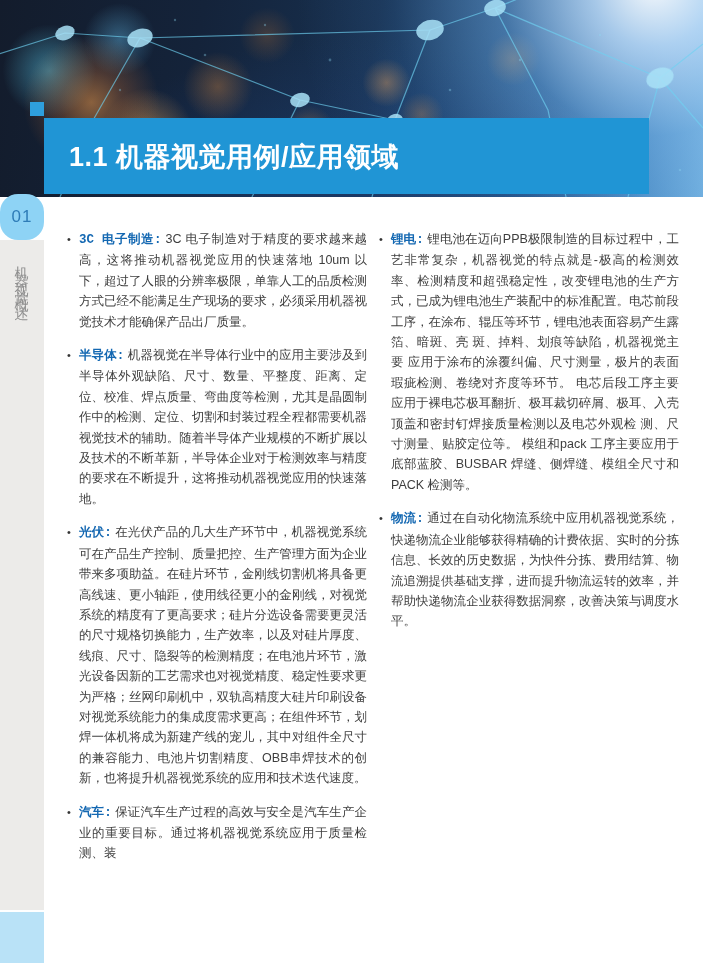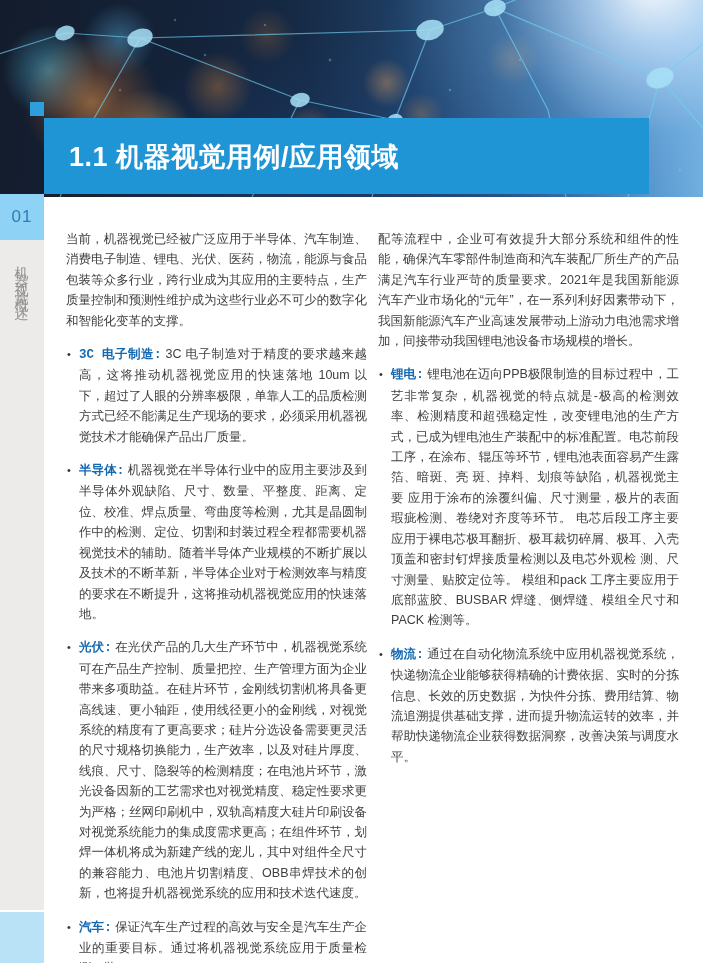--- a/index.html
+++ b/index.html
@@ -26,21 +26,21 @@
 
   
   .banner{position:absolute;left:44px;top:118px;width:605px;height:76px;background:#2095d5;}
   .banner h1{margin:0;padding:0 0 0 25px;line-height:78px;font-size:27px;font-weight:700;color:#ffffff;
              letter-spacing:.5px;white-space:nowrap;}
   .accent-square{position:absolute;left:30px;top:102px;width:14px;height:14px;background:#2e9fdd;}
 
   
   .num-box{position:absolute;left:0;top:194px;width:44px;height:46px;background:#8ed3f5;
            display:flex;align-items:center;justify-content:center;
-           color:#2e7cb7;font-size:17px;letter-spacing:1px;}
+           color:#2e7cb7;font-size:17px;letter-spacing:1px;border-radius:18px;}
   .side-strip{position:absolute;left:0;top:240px;width:44px;height:670px;background:#ecebe9;
               display:flex;justify-content:center;}
   .vlabel{writing-mode:vertical-rl;text-orientation:upright;margin-top:15px;
           font-size:14px;letter-spacing:8px;color:#8f8f8f;}
   .footer-block{position:absolute;left:0;top:912px;width:44px;height:51px;background:#b9e2f7;}
 
   
   .col{position:absolute;top:229px;width:301px;font-size:12.5px;line-height:20.4px;
        color:#3e3e3e;text-align:justify;}
   .col-left{left:66px;}
@@ -103,21 +103,20 @@
     <h1>1.1 机器视觉用例/应用领域</h1>
   </div>
 
   <div class="num-box">01</div>
   <div class="side-strip">
     <div class="vlabel">机器视觉概述</div>
   </div>
   <div class="footer-block"></div>
 
   <div class="col col-left">
-    <p>当前，机器视觉已经被广泛应用于半导体、汽车制造、消费电子制造、锂电、光伏、医药，物流，能源与食品包装等众多行业，跨行业成为其应用的主要特点，生产质量控制和预测性维护成为这些行业必不可少的数字化和智能化变革的支撑。</p>
 
     <div class="bullet">
       <span class="dot">•</span>
       <p><b class="blabel">3C 电子制造:</b> <span>3C 电子制造对于精度的要求越来越高，这将推动机器视觉应用的快速落地 10um 以下，超过了人眼的分辨率极限，单靠人工的品质检测方式已经不能满足生产现场的要求，必须采用机器视觉技术才能确保产品出厂质量。</span></p>
     </div>
 
     <div class="bullet">
       <span class="dot">•</span>
       <p><b class="blabel">半导体:</b> <span>机器视觉在半导体行业中的应用主要涉及到半导体外观缺陷、尺寸、数量、平整度、距离、定位、校准、焊点质量、弯曲度等检测，尤其是晶圆制作中的检测、定位、切割和封装过程全程都需要机器视觉技术的辅助。随着半导体产业规模的不断扩展以及技术的不断革新，半导体企业对于检测效率与精度的要求在不断提升，这将推动机器视觉应用的快速落地。</span></p>
     </div>
@@ -127,21 +126,20 @@
       <p><b class="blabel">光伏:</b> <span>在光伏产品的几大生产环节中，机器视觉系统可在产品生产控制、质量把控、生产管理方面为企业带来多项助益。在硅片环节，金刚线切割机将具备更高线速、更小轴距，使用线径更小的金刚线，对视觉系统的精度有了更高要求；硅片分选设备需要更灵活的尺寸规格切换能力，生产效率，以及对硅片厚度、线痕、尺寸、隐裂等的检测精度；在电池片环节，激光设备因新的工艺需求也对视觉精度、稳定性要求更为严格；丝网印刷机中，双轨高精度大硅片印刷设备对视觉系统能力的集成度需求更高；在组件环节，划焊一体机将成为新建产线的宠儿，其中对组件全尺寸的兼容能力、电池片切割精度、OBB串焊技术的创新，也将提升机器视觉系统的应用和技术迭代速度。</span></p>
     </div>
 
     <div class="bullet">
       <span class="dot">•</span>
       <p><b class="blabel">汽车:</b> <span>保证汽车生产过程的高效与安全是汽车生产企业的重要目标。通过将机器视觉系统应用于质量检测、装</span></p>
     </div>
   </div>
 
   <div class="col col-right">
-    <p>配等流程中，企业可有效提升大部分系统和组件的性能，确保汽车零部件制造商和汽车装配厂所生产的产品满足汽车行业严苛的质量要求。2021年是我国新能源汽车产业市场化的“元年”，在一系列利好因素带动下，我国新能源汽车产业高速发展带动上游动力电池需求增加，间接带动我国锂电池设备市场规模的增长。</p>
 
     <div class="bullet">
       <span class="dot">•</span>
       <p><b class="blabel">锂电:</b> <span>锂电池在迈向PPB极限制造的目标过程中，工艺非常复杂，机器视觉的特点就是-极高的检测效率、检测精度和超强稳定性，改变锂电池的生产方式，已成为锂电池生产装配中的标准配置。电芯前段工序，在涂布、辊压等环节，锂电池表面容易产生露箔、暗斑、亮 斑、掉料、划痕等缺陷，机器视觉主要 应用于涂布的涂覆纠偏、尺寸测量，极片的表面瑕疵检测、卷绕对齐度等环节。 电芯后段工序主要应用于裸电芯极耳翻折、极耳裁切碎屑、极耳、入壳顶盖和密封钉焊接质量检测以及电芯外观检 测、尺寸测量、贴胶定位等。 模组和pack 工序主要应用于底部蓝胶、BUSBAR 焊缝、侧焊缝、模组全尺寸和 PACK 检测等。</span></p>
     </div>
 
     <div class="bullet">
       <span class="dot">•</span>
       <p><b class="blabel">物流:</b> <span>通过在自动化物流系统中应用机器视觉系统，快递物流企业能够获得精确的计费依据、实时的分拣信息、长效的历史数据，为快件分拣、费用结算、物流追溯提供基础支撑，进而提升物流运转的效率，并帮助快递物流企业获得数据洞察，改善决策与调度水平。</span></p>
     </div>

